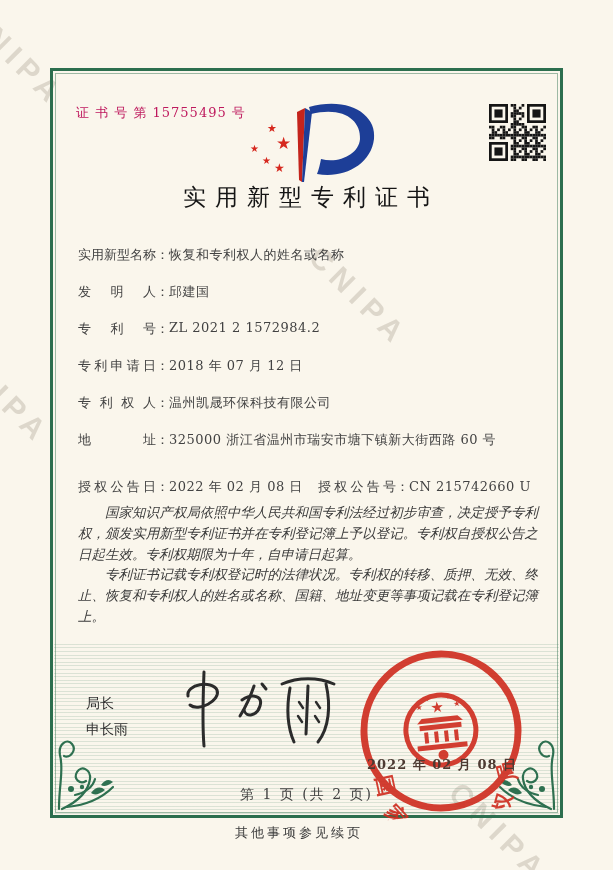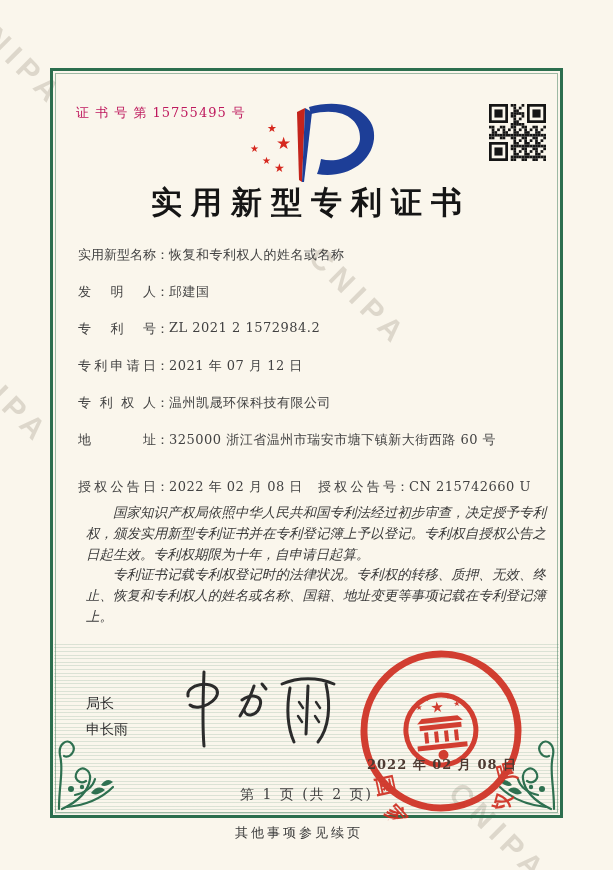--- a/index.html
+++ b/index.html
@@ -41,36 +41,36 @@
   
   .content{position:absolute;inset:0;z-index:3;}
 
   .cert-no{position:absolute;left:76px;top:104px;font-size:13px;letter-spacing:1px;color:#be185d;}
 
   .logo{position:absolute;left:231px;top:94px;width:158px;height:94px;}
   .qr{position:absolute;left:489px;top:104px;width:57px;height:57px;}
 
   .title{
     position:absolute;left:0;right:0;top:182px;text-align:center;
-    font-size:31px;font-weight:bold;color:#151515;
+    font-size:23px;font-weight:normal;color:#151515;
     letter-spacing:9px;text-indent:9px;
   }
 
   .fields{position:absolute;left:78px;top:246px;width:470px;font-size:13px;color:#424242;}
   .row{height:37px;display:flex;white-space:nowrap;}
   .flabel{display:inline-block;width:6em;text-align:justify;text-align-last:justify;}
   .colon{display:inline-block;}
   .fvalue{display:inline-block;letter-spacing:0.5px;}
   .pair1{display:inline-flex;width:240px;align-items:center;}
   .pair2{display:inline-flex;align-items:center;}
 
   .body-text{
     position:absolute;left:78px;top:502px;width:460px;
     font-size:13.5px;line-height:20.8px;color:#3a3a3a;
-    text-align:justify;font-style:italic;margin-left:8px;
+    text-align:justify;font-style:italic;
   }
   .body-text p{margin:0;text-indent:2em;}
 
   .director{position:absolute;left:86px;top:690px;font-size:14px;line-height:26px;color:#2f2f2f;
     font-family:"DejaVu Sans","Liberation Sans",sans-serif;}
   .signature{position:absolute;left:170px;top:660px;width:170px;height:92px;}
 
   .seal{position:absolute;left:354px;top:648px;width:174px;height:166px;transform:rotate(-6deg);}
   .seal-date{
     position:absolute;left:360px;top:756px;width:164px;text-align:center;
@@ -315,21 +315,21 @@
         <span class="fvalue">邱建国</span>
     </div>
     <div class="row">
       <span class="flabel">专利号</span>
         <span class="colon">：</span>
         <span class="fvalue">ZL 2021 2 1572984.2</span>
     </div>
     <div class="row">
       <span class="flabel">专利申请日</span>
         <span class="colon">：</span>
-        <span class="fvalue">2021 年 07 月 12 日</span>
+        <span class="fvalue">2018 年 07 月 12 日</span>
     </div>
     <div class="row">
       <span class="flabel">专利权人</span>
         <span class="colon">：</span>
         <span class="fvalue">温州凯晟环保科技有限公司</span>
     </div>
     <div class="row">
       <span class="flabel">地址</span>
         <span class="colon">：</span>
         <span class="fvalue">325000 浙江省温州市瑞安市塘下镇新大街西路 60 号</span>

